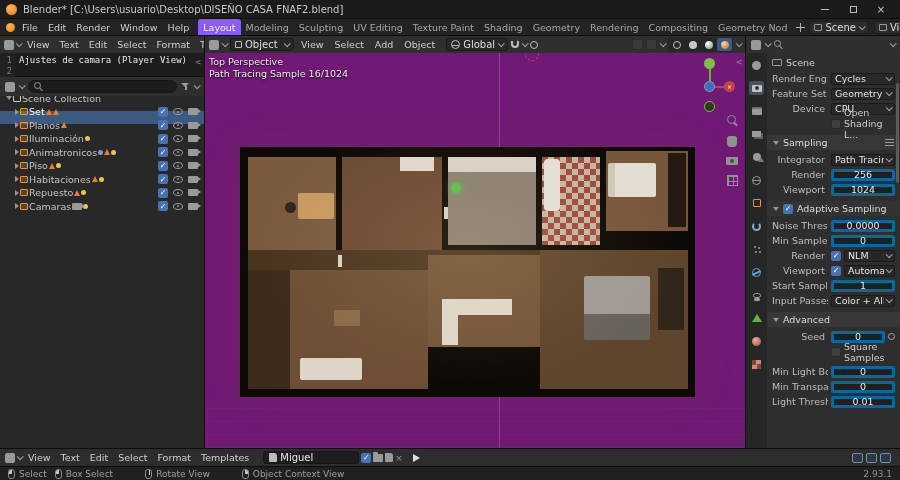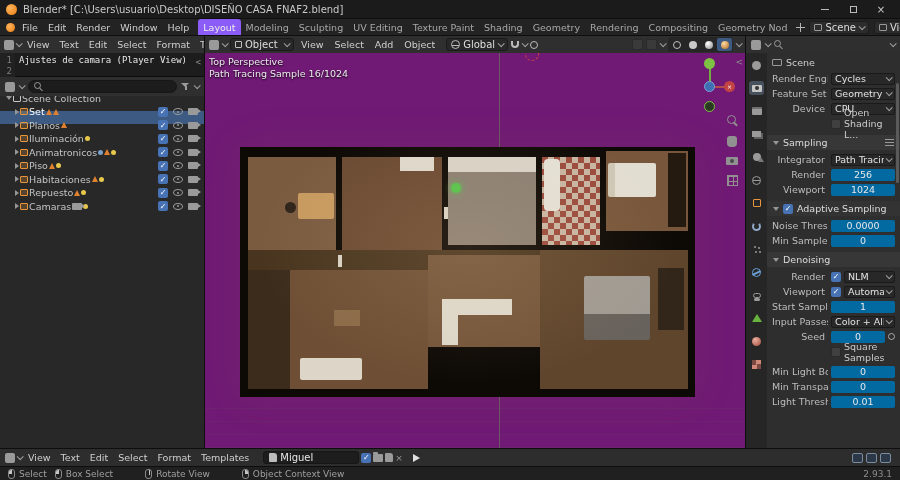--- a/index.html
+++ b/index.html
@@ -178,21 +178,21 @@
   .ic-mat{width:9px;height:9px;border-radius:50%;background:radial-gradient(circle at 35% 30%,#e8b0a0,#a84a3a)}
   .ic-tex{width:9px;height:9px;background:repeating-conic-gradient(#d08878 0% 25%,#7a4a42 0% 50%) 0 0/9px 9px}
   .props-content{flex:1;padding:3px 5px 0 5px;overflow:hidden;font-size:9.5px}
   .bcrow{display:flex;align-items:center;gap:4px;height:13px;color:#cfcfcf;margin-bottom:2px}
   .scr-ic{width:10px;height:7px;border:1px solid #9a9a9a;border-radius:1px}
   .prow{display:flex;align-items:center;height:15px;gap:3px}
   .plabel{width:56px;text-align:right;padding-right:3px;color:#bdbdbd;white-space:nowrap;overflow:hidden;flex:none}
   .pval{flex:1;display:flex;align-items:center;gap:3px;min-width:0}
   .dd2{flex:1;height:12px;background:#282828;border:1px solid #1a1a1a;border-radius:2px;display:flex;align-items:center;padding:0 3px;gap:2px;color:#e2e2e2;min-width:0}
   .dd2 .txt{flex:1;overflow:hidden;white-space:nowrap}
-  .numf{flex:1;height:12px;background:#1f1f1f;border:6px solid #0369a1;border-radius:2px;display:flex;align-items:center;justify-content:center;color:#e8e8e8}
+  .numf{flex:1;height:12px;background:#1f1f1f;border:3px solid #0369a1;border-radius:2px;display:flex;align-items:center;justify-content:center;color:#e8e8e8}
   .sect{height:15px;display:flex;align-items:center;gap:4px;background:#373737;margin:4px -5px 2px;padding:0 6px;color:#dcdcdc}
   .lines-ic{width:9px;height:7px;background:repeating-linear-gradient(#9a9a9a 0 1px,transparent 1px 3px)}
   .keyc{width:7px;height:7px;border:1px solid #aaa;border-radius:50%;flex:none}
   .muted{color:#8a8a8a}
   .pscroll{position:absolute;right:1px;top:30px;width:3px;height:100px;background:#5a5a5a;border-radius:2px}
 
   
   .bottombar{height:17px;background:#2d2d2d;display:flex;align-items:center;gap:2px;padding:0 5px;flex:none}
   .datablock{display:flex;align-items:center;gap:3px;background:#1d1d1d;border:1px solid #161616;border-radius:3px;height:13px;padding:0 5px;width:96px;color:#e6e6e6;margin-left:8px}
   .file-ic{width:8px;height:9px;background:#bbb;border-radius:1px 3px 1px 1px;flex:none}
@@ -707,24 +707,20 @@
                 <div class="numf">0.0000</div>
               </div>
           </div>
           <div class="prow">
             <div class="plabel">Min Samples</div>
             <div class="pval">
                 <div class="numf">0</div>
               </div>
           </div>
 
-          <div class="sect">
-            <div class="tri-d"></div>
-            <span>Denoising</span>
-          </div>
           <div class="prow">
             <div class="plabel">Render</div>
             <div class="pval">
               <div class="chk">✓</div>
               <div class="dd2">
                 <span class="txt">NLM</span>
                 <div class="chev"></div>
                 </div>
             </div>
           </div>
@@ -748,20 +744,24 @@
             <div class="plabel">Input Passes</div>
 
             <div class="pval">
                 <div class="dd2">
               <span class="txt">Color + Albedo</span>
               <div class="chev"></div>
                 </div>
               </div>
           </div>
 
+          <div class="sect">
+            <div class="tri-d"></div>
+            <span>Advanced</span>
+          </div>
           <div class="prow">
             <div class="plabel">Seed</div>
             <div class="pval">
               <div class="numf">0</div>
               <div class="keyc"></div>
             </div>
           </div>
           <div class="prow">
             <div class="plabel"></div>
             <div class="pval">

